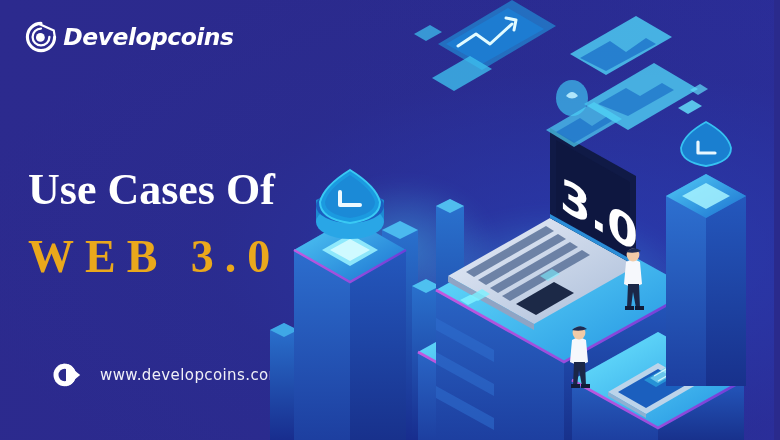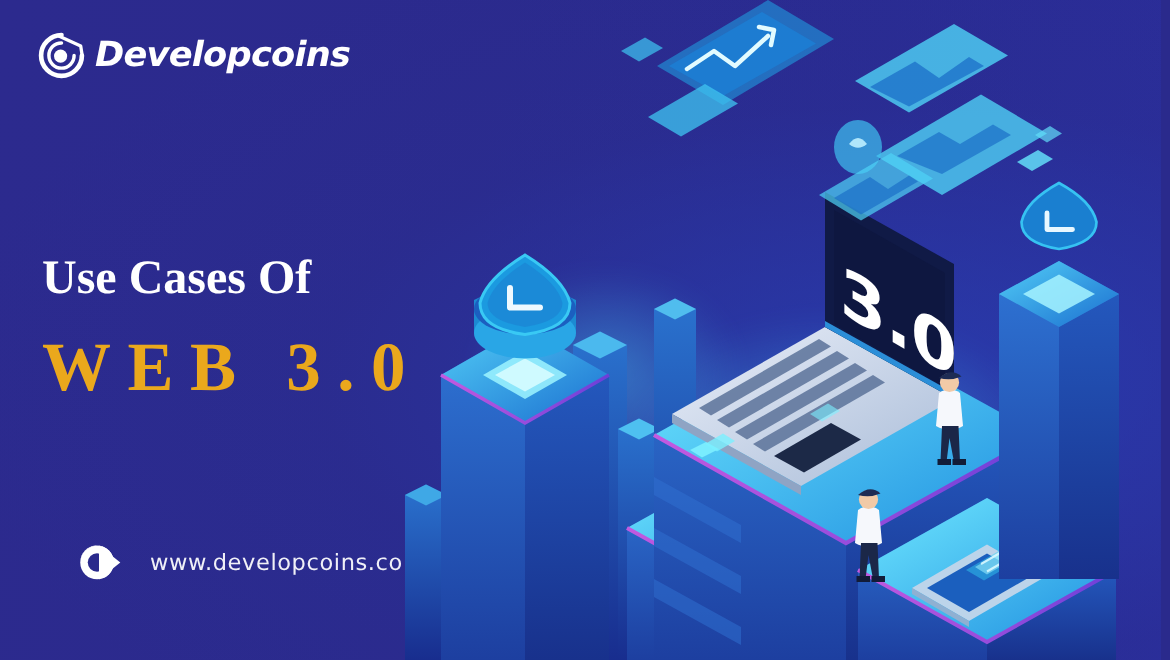--- a/index.html
+++ b/index.html
@@ -33,21 +33,21 @@
     font-weight:700; font-style:italic;
     font-size:23px; letter-spacing:-0.5px;
     line-height:1; white-space:nowrap;
     transform:scaleX(1.02);
   }
 
   
   .headline{ position:absolute; left:28px; top:168px; }
   .headline-main{
     font-family:"Liberation Serif", serif;
-    font-weight:700; font-size:32px; line-height:1.0;
+    font-weight:700; font-size:44px; line-height:1.0;
     color:#ffffff; white-space:nowrap;
   }
   .headline-sub{
     margin-top:22px;
     font-family:"Liberation Serif", serif;
     font-weight:700; font-size:46px; line-height:1.0;
     color:#eaa81c; letter-spacing:11px; white-space:nowrap;
   }
 
   

